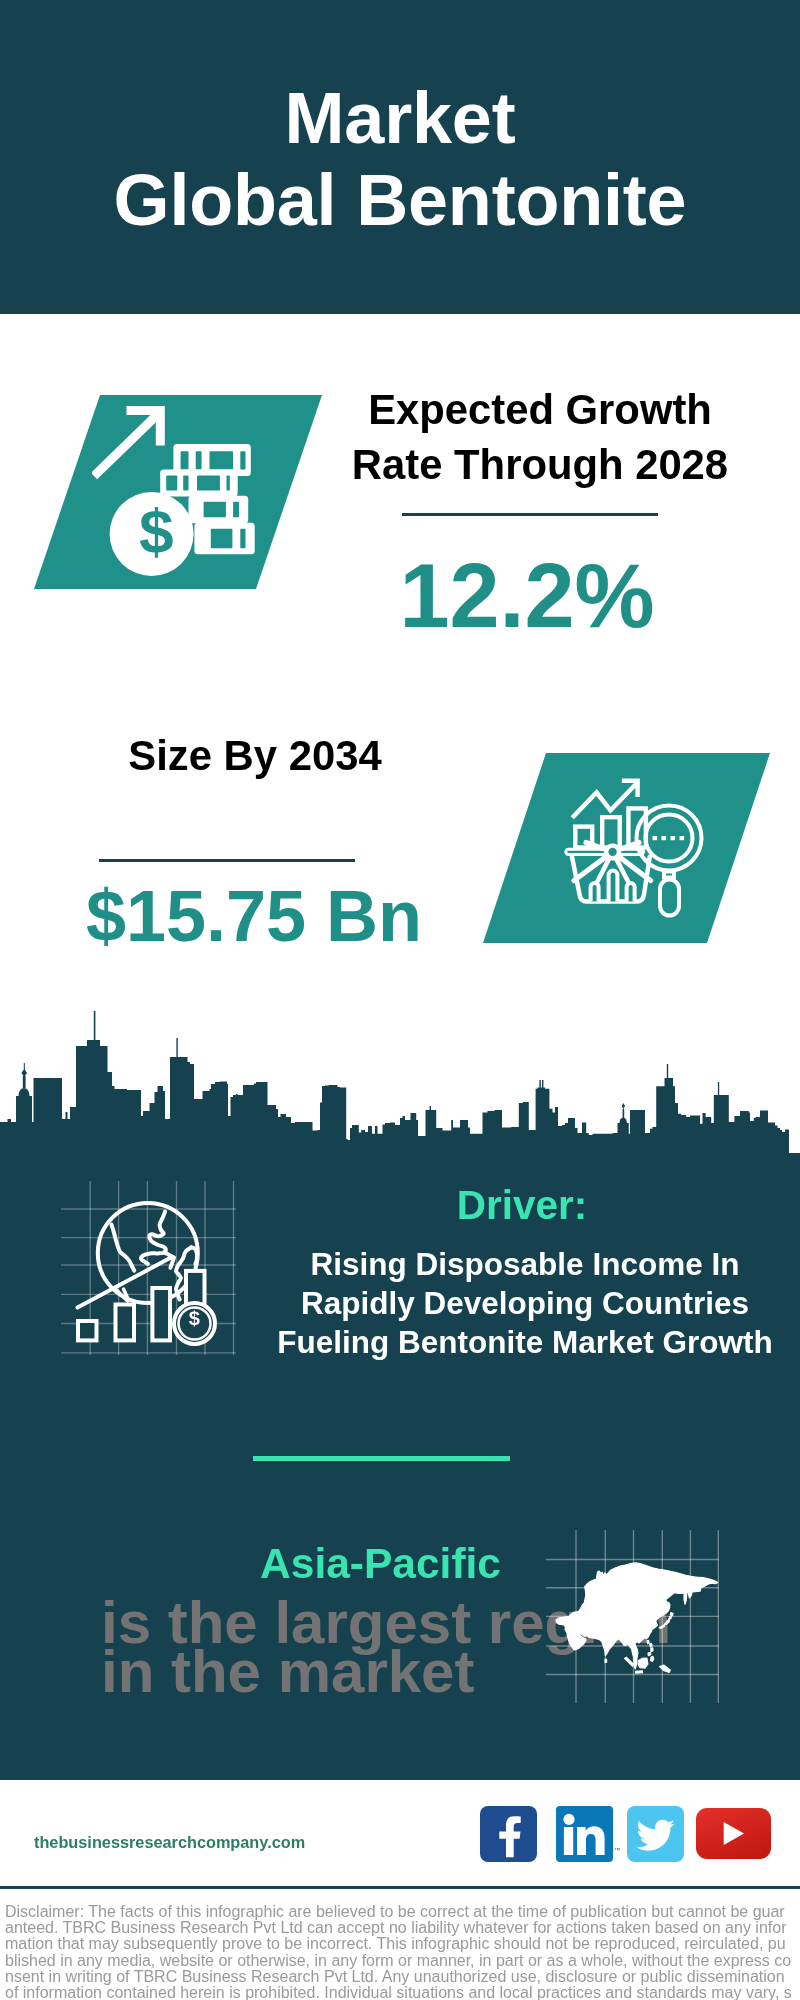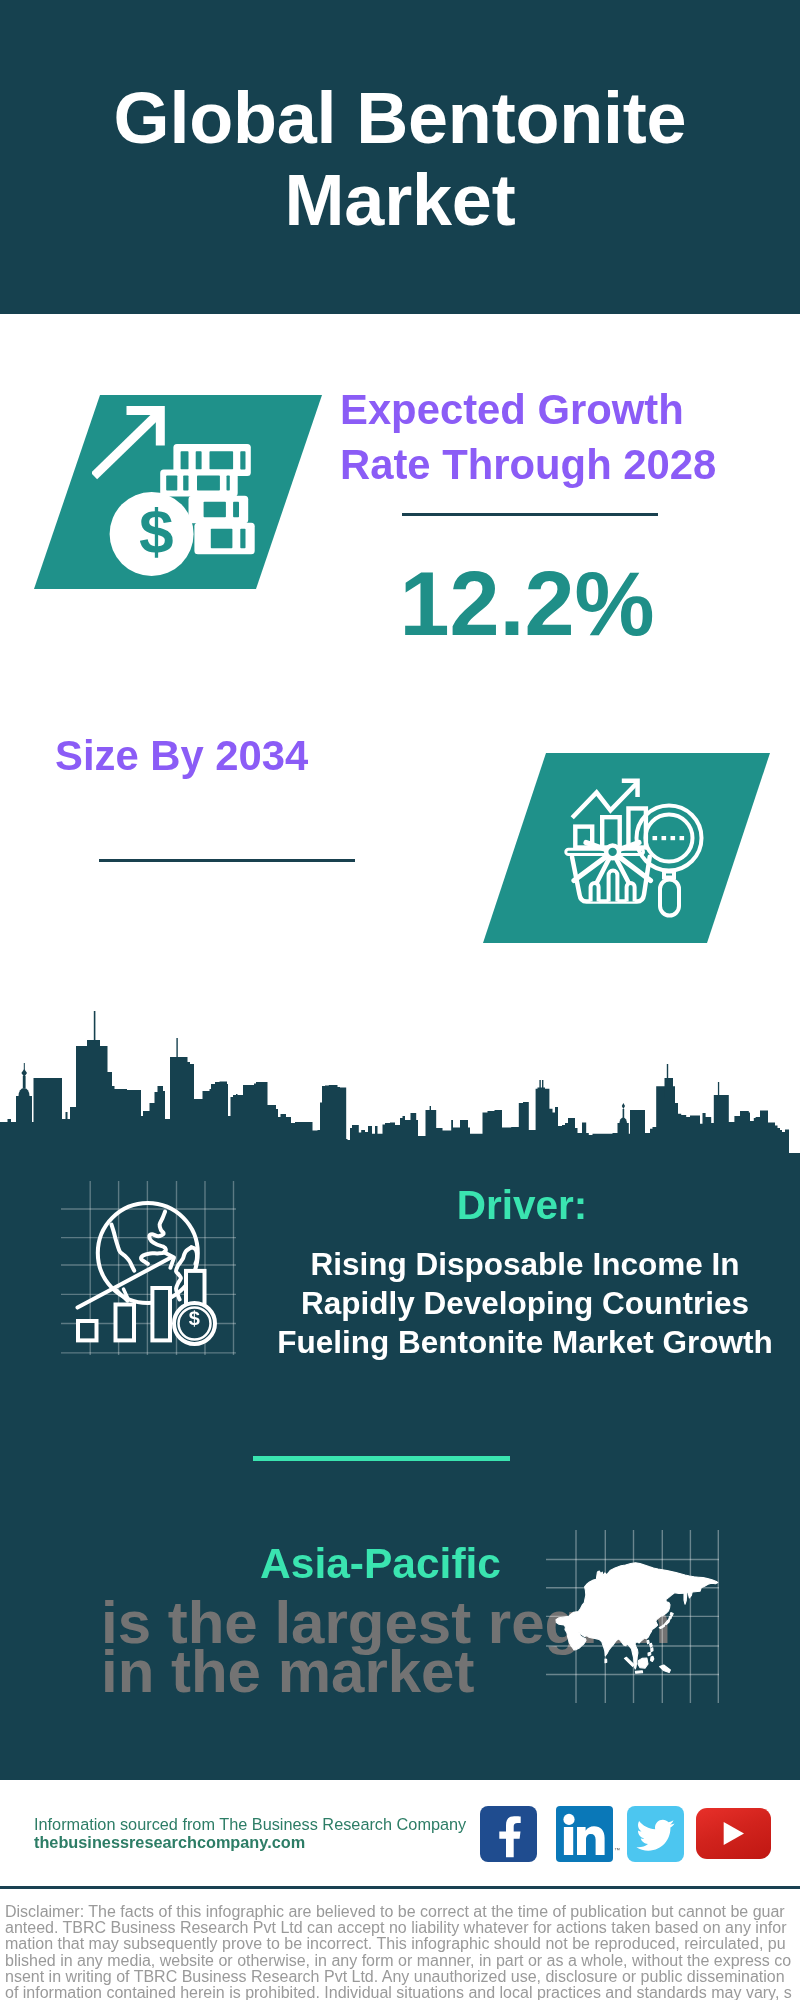--- a/index.html
+++ b/index.html
@@ -8,21 +8,21 @@
   .page{position:relative;width:800px;height:2000px;background:#ffffff;overflow:hidden;}
   .abs{position:absolute;}
 
   
   .header{left:0;top:0;width:800px;height:314px;background:#16414f;}
   .header-title{position:absolute;left:0;top:0;width:800px;height:314px;
       display:flex;flex-direction:column;align-items:center;justify-content:center;
       color:#fff;font-weight:bold;font-size:72px;line-height:82px;letter-spacing:-0.2px;padding-top:3px;box-sizing:border-box;}
 
   
-  .stat-label{position:absolute;color:#8b5cf6;font-weight:bold;
+  .stat-label{position:absolute;text-align:center;color:#000000;font-weight:bold;
       font-size:41.8px;line-height:55px;white-space:nowrap;}
   .rule{position:absolute;height:3px;background:#19414f;}
   .stat-value{position:absolute;color:#1f8f88;font-weight:bold;white-space:nowrap;}
 
   
   .para{position:absolute;background:#1f918a;}
   .icon{display:block;}
 
 
   
@@ -41,22 +41,22 @@
   .disclaimer{position:absolute;left:5px;top:1893px;width:788px;color:#9a9a9a;font-size:16px;
       line-height:16.2px;word-break:break-all;text-align:left;margin-top:11px;}
 </style>
 </head>
 <body>
 
 <div class="page">
 
   <div class="abs header">
     <div class="header-title">
+      <span>Market</span>
       <span>Global Bentonite</span>
-      <span>Market</span>
     </div>
   </div>
 
   <div class="abs para" style="left:34px;top:395px;width:288px;height:194px;clip-path:polygon(66px 0,288px 0,222px 194px,0 194px);"></div>
 
   <svg class="abs icon" width="184" height="184" viewBox="0 0 184 184" style="left:92px;top:403px;">
       <g fill="#ffffff">
         <path d="M34.5,3 L72.8,3 L72.8,42.5 L63.8,42.5 L63.8,12 L34.5,12 Z"></path>
         <path d="M2,73 L68,9" fill="none" stroke="#fff" stroke-width="9"></path>
         <rect x="81.4" y="40.9" width="77.4" height="32.2" rx="3.5"></rect>
@@ -79,26 +79,27 @@
       </g>
       <g transform="translate(47.090,150.100) scale(0.030273,-0.030273)">
         <path fill="#1f918a" d="M1110 412Q1110 231 988.5 131.5Q867 32 629 23V-152H520V20Q305 28 185.0 121.5Q65 215 27 408L283 455Q302 342 358.5 289.5Q415 237 520 227V618Q517 620 505.0 622.5Q493 625 489 625Q327 662 244.5 712.5Q162 763 117.0 840.5Q72 918 72 1030Q72 1196 186.5 1287.0Q301 1378 520 1386V1520H629V1386Q760 1381 847.5 1344.5Q935 1308 988.5 1237.5Q1042 1167 1075 1036L811 997Q796 1084 752.5 1131.5Q709 1179 629 1190V838L640 836Q669 836 816.5 788.0Q964 740 1037.0 646.5Q1110 553 1110 412ZM520 1194Q334 1180 334 1034Q334 990 349.5 961.0Q365 932 394.5 913.0Q424 894 520 862ZM850 408Q850 458 832.0 489.5Q814 521 779.5 541.0Q745 561 629 594V227Q850 242 850 408Z"></path>
       </g>
     </svg>
   <div class="stat-label" style="left:340px;top:382px;width:400px;">
     <div>Expected Growth</div>
     <div>Rate Through 2028</div>
   </div>
   <div class="rule" style="left:402px;top:513px;width:256px;"></div>
-  <div class="stat-value" style="left:337px;top:551px;width:380px;text-align:center;font-size:90px;line-height:90px;margin-top:8px;">12.2%</div>
+  <div class="stat-value" style="left:337px;top:551px;width:380px;text-align:center;font-size:90px;line-height:90px;">12.2%</div>
 
   <div class="stat-label" style="left:55px;top:728px;width:400px;">
     <div>Size By 2034</div>
   </div>
   <div class="rule" style="left:99px;top:859px;width:256px;"></div>
+  <div class="stat-value" style="left:54px;top:880px;width:400px;text-align:center;font-size:72px;line-height:72px;">$15.75 Bn</div>
 
   <div class="abs para" style="left:483px;top:753px;width:287px;height:190px;clip-path:polygon(63px 0,287px 0,224px 190px,0 190px);"></div>
 
 <svg class="abs skyline" width="789" height="144" viewBox="0 0 789 144" style="left:0;top:1010px;">
       <g fill="#16414f">
         <path d="M0,144.0 L0,112.0 L7.5,112.0 L7.5,109.0 L11.0,109.0 L11.0,112.0 L16.0,112.0 L16.0,86.0 L32.0,86.0 L32.0,112.0 L33.5,112.0 L33.5,68.0 L62.0,68.0 L62.0,109.0 L65.5,109.0 L65.5,102.0 L67.5,102.0 L67.5,109.0 L70.0,109.0 L70.0,97.0 L76.0,97.0 L76.0,36.0 L107.5,36.0 L107.5,62.0 L112.0,62.0 L112.0,76.0 L114.5,76.0 L114.5,79.0 L127.0,79.0 L127.0,80.0 L141.0,80.0 L141.0,106.0 L143.0,106.0 L143.0,101.0 L149.5,101.0 L149.5,93.0 L154.5,93.0 L154.5,82.0 L157.5,82.0 L157.5,76.0 L163.0,76.0 L163.0,81.0 L165.0,81.0 L165.0,109.0 L170.0,109.0 L170.0,47.0 L187.5,47.0 L187.5,52.0 L190.0,52.0 L190.0,54.0 L194.0,54.0 L194.0,89.0 L202.5,89.0 L202.5,81.0 L209.5,81.0 L209.5,79.0 L211.0,79.0 L211.0,74.0 L215.0,74.0 L215.0,72.0 L219.5,72.0 L219.5,71.5 L227.0,71.5 L227.0,74.0 L228.0,74.0 L228.0,106.0 L230.5,106.0 L230.5,87.0 L233.0,87.0 L233.0,85.0 L236.0,85.0 L236.0,84.0 L237.5,84.0 L237.5,85.0 L243.0,85.0 L243.0,75.0 L254.0,75.0 L254.0,73.5 L256.0,73.5 L256.0,72.0 L267.5,72.0 L267.5,95.0 L276.0,95.0 L276.0,99.0 L278.0,99.0 L278.0,107.0 L280.5,107.0 L280.5,104.0 L286.0,104.0 L286.0,107.0 L291.0,107.0 L291.0,113.0 L295.0,113.0 L295.0,112.0 L302.5,112.0 L302.5,112.0 L312.5,112.0 L312.5,120.5 L317.5,120.5 L317.5,120.0 L320.0,120.0 L320.0,92.5 L322.0,92.5 L322.0,76.0 L325.0,76.0 L325.0,75.5 L328.8,75.5 L328.8,75.0 L337.5,75.0 L337.5,77.0 L340.0,77.0 L340.0,77.5 L346.2,77.5 L346.2,129.0 L347.5,129.0 L347.5,130.0 L350.0,130.0 L350.0,118.0 L352.0,118.0 L352.0,115.0 L358.8,115.0 L358.8,122.5 L361.2,122.5 L361.2,120.0 L365.0,120.0 L365.0,122.0 L368.0,122.0 L368.0,116.0 L372.0,116.0 L372.0,123.8 L375.0,123.8 L375.0,116.0 L377.5,116.0 L377.5,123.8 L382.5,123.8 L382.5,114.5 L385.0,114.5 L385.0,113.0 L390.0,113.0 L390.0,112.5 L395.0,112.5 L395.0,115.0 L400.0,115.0 L400.0,108.0 L402.5,108.0 L402.5,106.0 L405.0,106.0 L405.0,110.0 L410.5,110.0 L410.5,103.0 L416.2,103.0 L416.2,110.0 L418.0,110.0 L418.0,126.0 L425.5,126.0 L425.5,100.0 L436.2,100.0 L436.2,118.0 L442.5,118.0 L442.5,120.5 L451.2,120.5 L451.2,110.0 L453.0,110.0 L453.0,117.5 L460.0,117.5 L460.0,110.0 L468.0,110.0 L468.0,117.5 L470.0,117.5 L470.0,123.8 L482.5,123.8 L482.5,102.5 L487.5,102.5 L487.5,101.0 L494.5,101.0 L494.5,100.0 L502.0,100.0 L502.0,117.5 L511.2,117.5 L511.2,117.0 L518.8,117.0 L518.8,93.0 L523.0,93.0 L523.0,92.0 L528.8,92.0 L528.8,120.0 L535.6,120.0 L535.6,78.8 L537.5,78.8 L537.5,77.5 L545.0,77.5 L545.0,78.8 L549.4,78.8 L549.4,98.8 L552.5,98.8 L552.5,102.5 L555.0,102.5 L555.0,97.0 L558.0,97.0 L558.0,116.0 L562.0,116.0 L562.0,115.0 L565.0,115.0 L565.0,113.0 L568.0,113.0 L568.0,108.0 L575.0,108.0 L575.0,118.0 L577.5,118.0 L577.5,123.0 L582.0,123.0 L582.0,112.5 L586.2,112.5 L586.2,123.0 L588.8,123.0 L588.8,125.0 L592.5,125.0 L592.5,123.8 L612.5,123.8 L612.5,123.0 L617.5,123.0 L617.5,113.0 L628.8,113.0 L628.8,123.8 L630.0,123.8 L630.0,100.0 L645.0,100.0 L645.0,123.0 L650.0,123.0 L650.0,118.8 L652.5,118.8 L652.5,117.0 L656.2,117.0 L656.2,76.2 L675.0,76.2 L675.0,93.0 L678.0,93.0 L678.0,103.8 L681.2,103.8 L681.2,105.0 L686.2,105.0 L686.2,107.0 L690.0,107.0 L690.0,105.5 L700.0,105.5 L700.0,113.8 L702.5,113.8 L702.5,103.0 L705.6,103.0 L705.6,107.0 L711.2,107.0 L711.2,113.0 L713.8,113.0 L713.8,85.0 L728.8,85.0 L728.8,112.0 L734.4,112.0 L734.4,106.0 L740.0,106.0 L740.0,101.0 L748.8,101.0 L748.8,102.5 L750.0,102.5 L750.0,111.0 L753.8,111.0 L753.8,108.0 L755.6,108.0 L755.6,107.0 L760.0,107.0 L760.0,100.5 L768.0,100.5 L768.0,112.5 L775.0,112.5 L775.0,115.5 L777.5,115.5 L777.5,118.0 L780.0,118.0 L780.0,120.0 L782.0,120.0 L782.0,122.0 L785.0,122.0 L785.0,119.5 L789.0,119.5 L789.0,119.5 L789,119.5 L789,144.0 Z"></path>
         <path d="M18.5,86 A5.5,8 0 0 1 29.5,86 Z"></path>
         <rect x="22.8" y="66" width="2.8" height="12"></rect>
         <path d="M24.2,59 L27,63 L24.2,67 L21.4,63 Z"></path>
         <rect x="23.8" y="53" width="1.0" height="8"></rect>
@@ -220,21 +221,20 @@
         <path d="M104.8,118.6 L106.8,117.8 L107.0,120.8 L105.0,121.8 Z"></path>
         <path d="M102.0,123.0 L104.6,122.4 L104.8,124.8 L102.2,125.6 Z"></path>
         <path d="M78.4,128.4 L80.4,127.2 L88.0,134.6 L86.6,136.4 Z"></path>
         <path d="M89.4,141.2 L96.4,140.8 L96.6,142.8 L89.6,143.2 Z"></path>
         <path d="M92.6,130.4 L96.0,128.4 L100.9,128.0 L102.0,134.0 L99.0,138.1 L94.0,137.6 L91.9,134.0 Z"></path>
         <path d="M105.0,127.0 L107.0,126.4 L107.8,129.0 L106.4,131.4 L104.6,130.4 Z"></path>
         <path d="M113.6,136.6 L117.8,135.0 L124.4,140.0 L123.2,142.4 L117.4,140.4 Z"></path>
         <path d="M59.0,129.0 L60.6,129.2 L60.8,132.2 L59.0,132.8 Z"></path>
       </g>
     </svg>
-  <div class="src-line" style="left:34px;top:1815px;">Information sourced from The Business Research Company</div>
   <div class="src-line" style="left:34px;top:1833px;font-weight:bold;">thebusinessresearchcompany.com</div>
 
   <div class="social" style="left:480px;top:1806px;width:57px;height:56px;background:#1f4c8f;border-radius:8px;"><svg width="57" height="56" viewBox="0 0 57 56">
         <path fill="#fff" d="M33.7,51.2 V32.8 H39.6 L40.5,25.6 H33.7 V20.6 C33.7,18.2 34.6,17.0 37.6,17.0 H40.7 V10.6 C39.8,10.5 37.2,10.3 34.2,10.3 C28.1,10.3 26.0,13.9 26.0,19.6 V25.6 H19.3 V32.8 H26.0 V51.2 Z"></path>
       </svg></div>
   <div class="social" style="left:556px;top:1806px;width:57px;height:56px;background:#0a78b8;border-radius:4px;"><svg width="57" height="56" viewBox="0 0 57 56">
         <g fill="#fff">
           <circle cx="13.0" cy="13.4" r="5.6"></circle>
           <rect x="7.9" y="21.0" width="9.3" height="28.0"></rect>
           <path d="M21.0,49.0 V21.0 H29.6 V24.8 C31.4,21.9 34.3,20.3 38.0,20.3 C44.6,20.3 48.6,24.6 48.6,32.0 V49.0 H39.6 V33.6 C39.6,30.0 37.9,28.0 34.9,28.0 C31.9,28.0 30.0,30.0 30.0,33.6 V49.0 Z"></path>

